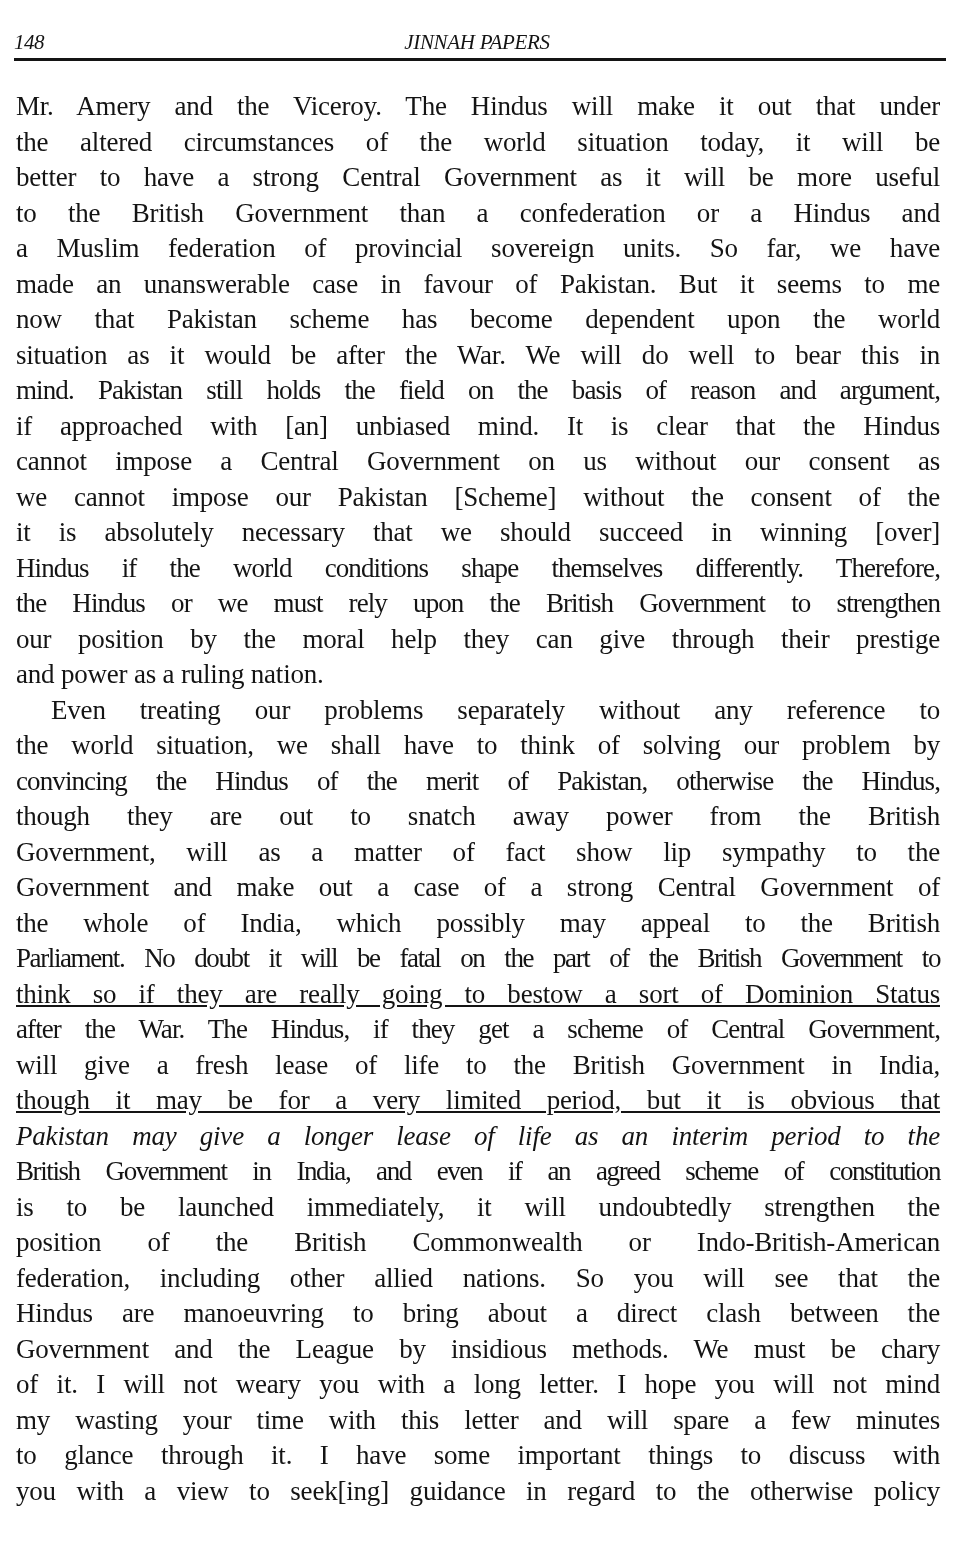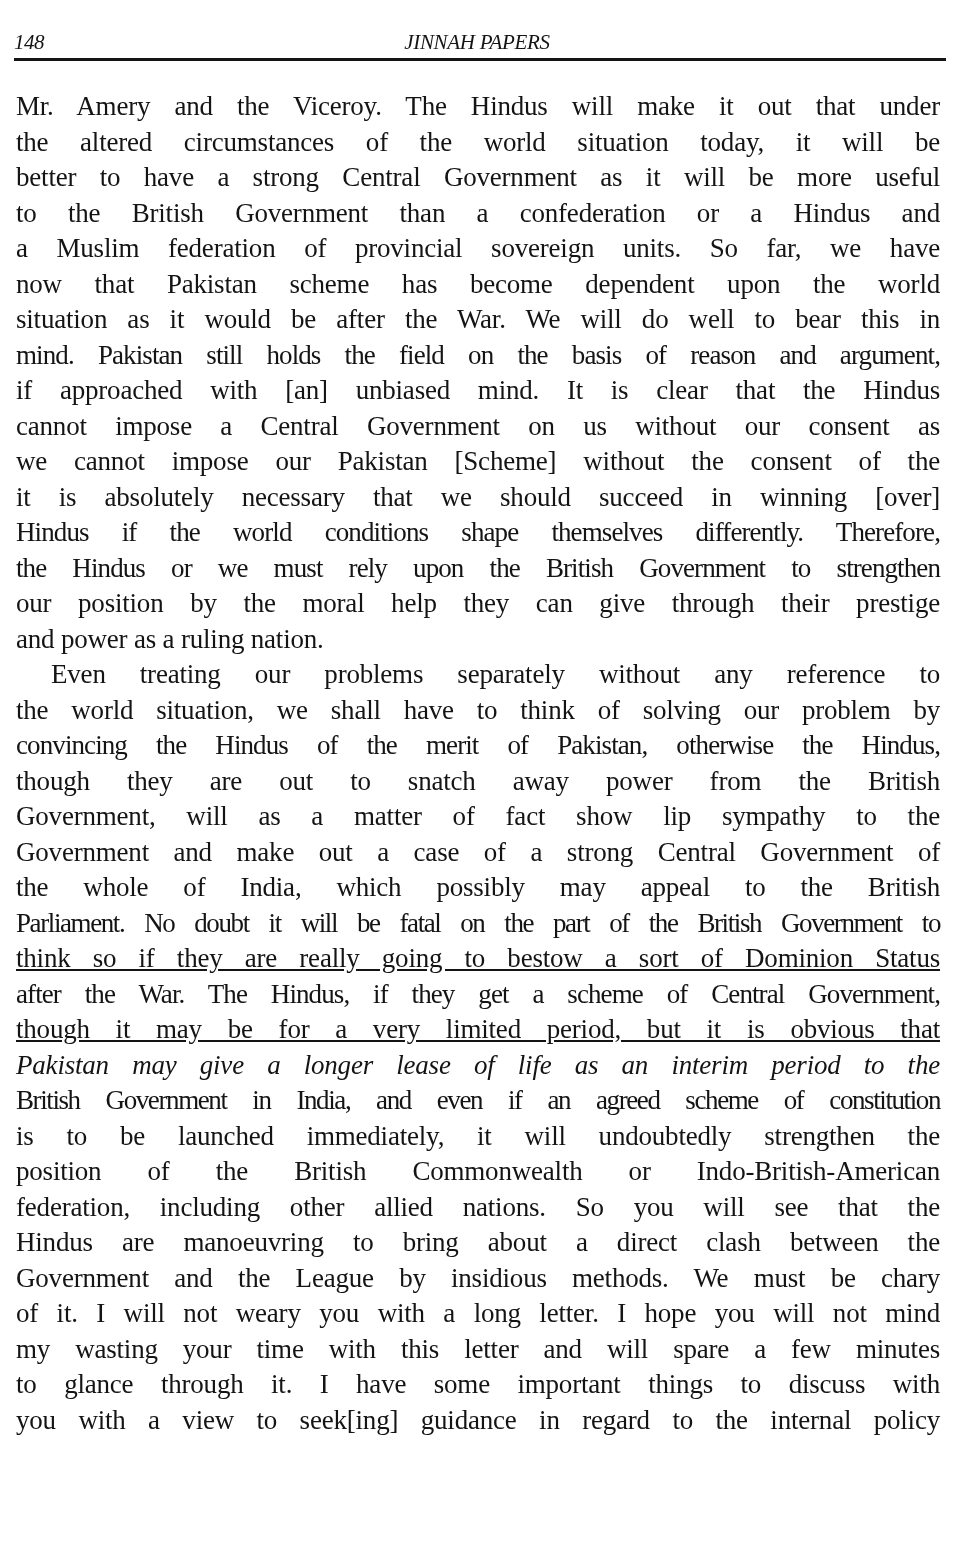--- a/index.html
+++ b/index.html
@@ -85,20 +85,21 @@
 </div>
 <div class="rule"></div>
 
 <div class="body-text">
   <div>
     <span class="line" style="display: block;">Mr. Amery and the Viceroy. The Hindus will make it out that under</span>
     <span class="line" style="display: block;">the altered circumstances of the world situation today, it will be</span>
     <span class="line" style="display: block;">better to have a strong Central Government as it will be more useful</span>
     <span class="line" style="display: block;">to the British Government than a confederation or a Hindus and</span>
     <span class="line" style="display: block;">a Muslim federation of provincial sovereign units. So far, we have</span>
+    <span class="line" style="display: block;">made an unanswerable case in favour of Pakistan. But it seems to me</span>
     <span class="line" style="display: block;">now that Pakistan scheme has become dependent upon the world</span>
     <span class="line" style="display: block;">situation as it would be after the War. We will do well to bear this in</span>
     <span class="line condensed" style="display: block;">mind. Pakistan still holds the field on the basis of reason and argument,</span>
     <span class="line" style="display: block;">if approached with [an] unbiased mind. It is clear that the Hindus</span>
     <span class="line" style="display: block;">cannot impose a Central Government on us without our consent as</span>
     <span class="line" style="display: block;">we cannot impose our Pakistan [Scheme] without the consent of the</span>
     <span class="line" style="display: block;">it is absolutely necessary that we should succeed in winning [over]</span>
     <span class="line condensed" style="display: block;">Hindus if the world conditions shape themselves differently. Therefore,</span>
     <span class="line condensed" style="display: block;">the Hindus or we must rely upon the British Government to strengthen</span>
     <span class="line" style="display: block;">our position by the moral help they can give through their prestige</span>
@@ -108,26 +109,27 @@
     <span class="line indent" style="display: block;">Even treating our problems separately without any reference to</span>
     <span class="line" style="display: block;">the world situation, we shall have to think of solving our problem by</span>
     <span class="line condensed" style="display: block;">convincing the Hindus of the merit of Pakistan, otherwise the Hindus,</span>
     <span class="line" style="display: block;">though they are out to snatch away power from the British</span>
     <span class="line" style="display: block;">Government, will as a matter of fact show lip sympathy to the</span>
     <span class="line" style="display: block;">Government and make out a case of a strong Central Government of</span>
     <span class="line" style="display: block;">the whole of India, which possibly may appeal to the British</span>
     <span class="line very-condensed" style="display: block;">Parliament. No doubt it will be fatal on the part of the British Government to</span>
     <span class="line" style="display: block; text-decoration: underline;">think so if they are really going to bestow a sort of Dominion Status</span>
     <span class="line condensed" style="display: block;">after the War. The Hindus, if they get a scheme of Central Government,</span>
+    <span class="line" style="display: block;">will give a fresh lease of life to the British Government in India,</span>
     <span class="line" style="display: block; text-decoration: underline;">though it may be for a very limited period, but it is obvious that</span>
     <span class="line" style="display: block; font-style: italic;">Pakistan may give a longer lease of life as an interim period to the</span>
     <span class="line very-condensed" style="display: block;">British Government in India, and even if an agreed scheme of constitution</span>
     <span class="line" style="display: block;">is to be launched immediately, it will undoubtedly strengthen the</span>
     <span class="line" style="display: block;">position of the British Commonwealth or Indo-British-American</span>
     <span class="line" style="display: block;">federation, including other allied nations. So you will see that the</span>
     <span class="line" style="display: block;">Hindus are manoeuvring to bring about a direct clash between the</span>
     <span class="line" style="display: block;">Government and the League by insidious methods. We must be chary</span>
     <span class="line" style="display: block;">of it. I will not weary you with a long letter. I hope you will not mind</span>
     <span class="line" style="display: block;">my wasting your time with this letter and will spare a few minutes</span>
     <span class="line" style="display: block;">to glance through it. I have some important things to discuss with</span>
-    <span class="line" style="display: block;">you with a view to seek[ing] guidance in regard to the internal policy</span>
+    <span class="line" style="display: block;">you with a view to seek[ing] guidance in regard to the otherwise policy</span>
   </div>
 </div>
 
 </body></html>

